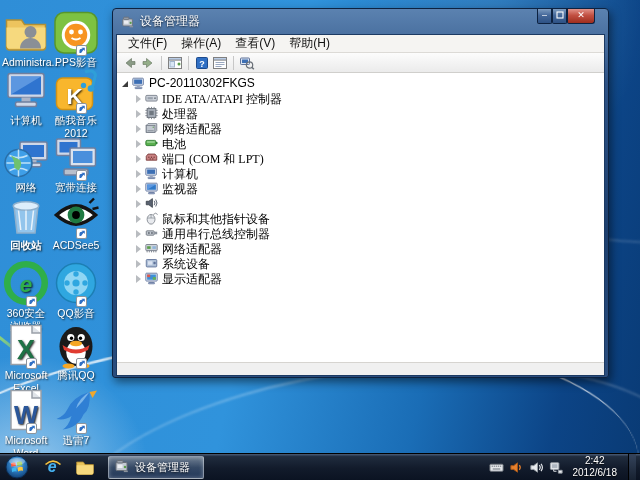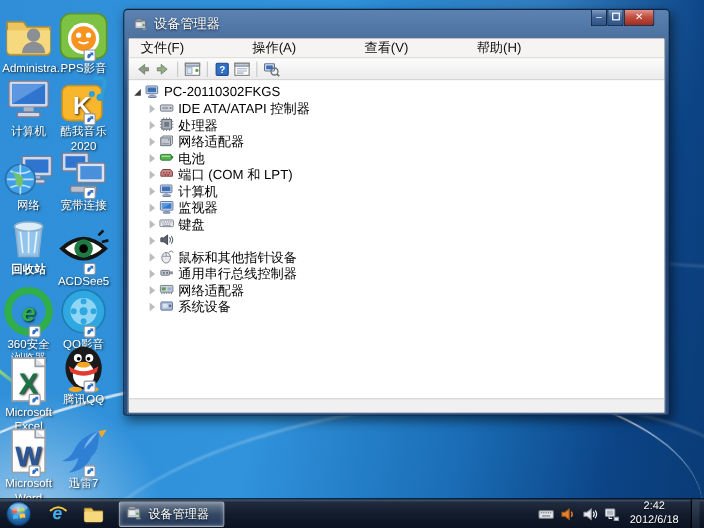--- a/index.html
+++ b/index.html
@@ -31,34 +31,34 @@
     box-shadow:2px 4px 10px rgba(0,0,0,.5); }
   #titlebar { height:25px; display:flex; align-items:center; color:#fff; padding-left:5px; position:relative; }
   #title-icon { width:14px; height:14px; margin-right:5px; }
   #title-icon svg { width:100%; height:100%; }
   #title-text { font-size:12px; text-shadow:0 1px 2px rgba(0,0,0,.8); }
   #winbtns { position:absolute; top:0; right:10px; display:flex; }
   .winbtn { width:15px; height:15px; border:1px solid #0d2240; border-top:none; border-radius:0 0 2px 2px;
     background:linear-gradient(#7d9cc0,#45689a 45%,#2d5285); color:#fff; font-size:9px; line-height:13px; text-align:center; }
   .winbtn.close { width:28px; background:linear-gradient(#e29289,#c25042 45%,#9e2d1e); border-radius:0 0 3px 2px; }
   #win-body { background:#f0efed; height:342px; border:1px solid #1c3a63; display:flex; flex-direction:column; }
-  #menubar { height:18px; background:#f5f4f2; border-bottom:1px solid #dcdad6; display:flex; align-items:center; padding-left:4px;gap:48px; }
+  #menubar { height:18px; background:#f5f4f2; border-bottom:1px solid #dcdad6; display:flex; align-items:center; padding-left:4px; }
   .menu-item { padding:1px 7px; font-size:12px; color:#111; }
   #toolbar { height:20px; background:linear-gradient(#fcfcfc,#ebebeb); border-bottom:1px solid #d0cfcc; display:flex; align-items:center; padding-left:5px; gap:2px; }
   .tb-icon { width:16px; height:16px; }
   .tb-icon svg { width:100%; height:100%; }
   .tb-sep { width:1px; height:14px; background:#c7c7c7; margin:0 3px; }
   #tree { flex:1; background:#fff; overflow:hidden; padding:3px 0 0 3px; }
   .tree-row { display:flex; height:15px; font-size:12px; color:#000; white-space:nowrap; }
   .tree-row .arrow { width:10px; display:flex; justify-content:center; align-items:center; flex:none; }
   .tri-open { width:0; height:0; border-bottom:6px solid #3c3c3c; border-left:6px solid transparent; }
   .tri-closed { width:0; height:0; border-top:4px solid transparent; border-bottom:4px solid transparent; border-left:5px solid #b9bcc0; }
   .tree-row .ticon { width:15px; height:14px; margin:0 3px 0 1px; flex:none; }
   .tree-row .ticon svg { width:100%; height:100%; }
-  .tree-children { padding-left:13px; }
+  .tree-children { padding-left:13px;font-family:Liberation Serif, serif; }
   #statusbar { height:13px; background:#f0f0f0; border-top:1px solid #d6d4d0; }
 
   
   #taskbar { position:absolute; left:0; bottom:0; width:640px; height:27px;
     background:linear-gradient(#4a5d78 0%,#202c3e 10%,#121b2b 55%,#0b1322 100%);
     border-top:1px solid #000; display:flex; align-items:center; }
   #start-button { width:34px; height:27px; display:flex; align-items:center; justify-content:center; }
   #start-button svg { width:24px; height:24px; }
   .ql-btn { width:26px; height:24px; margin-left:6px; display:flex; align-items:center; justify-content:center; border-radius:2px; }
   .ql-btn svg { width:20px; height:20px; }
@@ -111,21 +111,21 @@
       <div class="desk-icon" style="left: 52px; top: 66px;"><span class="di-img"><svg viewBox="0 0 32 32" xmlns="http://www.w3.org/2000/svg">
             <rect x="3" y="8" width="24" height="21" rx="4" fill="#f8b62d" stroke="#d29215"></rect>
             <text x="15" y="25" font-size="15" font-weight="bold" fill="#fff" text-anchor="middle">K</text>
             <path d="M22 4q6-2 7 2l-2 8" stroke="#2f9fd8" stroke-width="2" fill="none"></path>
             <circle cx="26" cy="15" r="2.2" fill="#2f9fd8"></circle>
             <circle cx="21" cy="13" r="1.8" fill="#2f9fd8"></circle>
           </svg><span class="shortcut-overlay">
             <svg viewBox="0 0 11 11" xmlns="http://www.w3.org/2000/svg">
               <path d="M3 8.5V5.5q0-2 2.5-2h1.5L5.5 2h4v4L8 4.5 5 8.5z" fill="#2f6fc4"></path>
             </svg>
-          </span></span><div>酷我音乐 2020</div></div>
+          </span></span><div>酷我音乐 2012</div></div>
       <div class="desk-icon" style="left: 2px; top: 133px;"><span class="di-img"><svg viewBox="0 0 32 32" xmlns="http://www.w3.org/2000/svg">
             <rect x="12" y="6" width="18" height="12" rx="1" fill="#cfd8e8" stroke="#6f7f9f"></rect>
             <rect x="14" y="8" width="14" height="8" fill="#2f74cf"></rect>
             <rect x="17" y="18" width="6" height="2" fill="#aab4c8"></rect>
             <rect x="14" y="20" width="12" height="2.5" rx="1" fill="#cfd8e8" stroke="#6f7f9f"></rect>
             <circle cx="11" cy="20" r="9" fill="#3f9fe8" stroke="#2a6fa8"></circle>
             <path d="M3 20h16M11 11v18M5 15q6 3 12 0M5 25q6-3 12 0" stroke="#bfe2f8" fill="none"></path>
             <path d="M6 15q3 5 2 8l3 2q3-4 1-7z" fill="#6fc26f"></path>
           </svg></span><div>网络</div></div>
       <div class="desk-icon" style="left: 52px; top: 133px;"><span class="di-img"><svg viewBox="0 0 32 32" xmlns="http://www.w3.org/2000/svg">
@@ -138,21 +138,21 @@
           </svg><span class="shortcut-overlay">
             <svg viewBox="0 0 11 11" xmlns="http://www.w3.org/2000/svg">
               <path d="M3 8.5V5.5q0-2 2.5-2h1.5L5.5 2h4v4L8 4.5 5 8.5z" fill="#2f6fc4"></path>
             </svg>
           </span></span><div>宽带连接</div></div>
       <div class="desk-icon" style="left: 2px; top: 191px; font-weight: bold;"><span class="di-img"><svg viewBox="0 0 32 32" xmlns="http://www.w3.org/2000/svg">
             <path d="M8 10l2 18h12l2-18" fill="rgba(190,220,245,.7)" stroke="#8fb0cc"></path>
             <ellipse cx="16" cy="10" rx="8.5" ry="2.8" fill="#ddeefb" stroke="#8fb0cc"></ellipse>
             <path d="M11 13l1.5 13M16 13v13M21 13l-1.5 13" stroke="#ffffff" opacity=".8"></path>
           </svg></span><div>回收站</div></div>
-      <div class="desk-icon" style="left: 52px; top: 191px; margin-top: 11px;"><span class="di-img"><svg viewBox="0 0 32 32" xmlns="http://www.w3.org/2000/svg">
+      <div class="desk-icon" style="left: 52px; top: 191px;"><span class="di-img"><svg viewBox="0 0 32 32" xmlns="http://www.w3.org/2000/svg">
             <path d="M3 16Q16 4 29 16 16 28 3 16Z" fill="#fff" stroke="#141414" stroke-width="2.4"></path>
             <circle cx="16" cy="16" r="5.6" fill="#1f7a42"></circle>
             <circle cx="16" cy="16" r="2.6" fill="#000"></circle>
             <path d="M25 8l3-3M27 12l4-1" stroke="#141414" stroke-width="1.6"></path>
           </svg><span class="shortcut-overlay">
             <svg viewBox="0 0 11 11" xmlns="http://www.w3.org/2000/svg">
               <path d="M3 8.5V5.5q0-2 2.5-2h1.5L5.5 2h4v4L8 4.5 5 8.5z" fill="#2f6fc4"></path>
             </svg>
           </span></span><div>ACDSee5</div></div>
       <div class="desk-icon" style="left: 2px; top: 259px;"><span class="di-img"><svg viewBox="0 0 32 32" xmlns="http://www.w3.org/2000/svg">
@@ -178,21 +178,21 @@
           </span></span><div>QQ影音</div></div>
       <div class="desk-icon" style="left: 2px; top: 321px;"><span class="di-img"><svg viewBox="0 0 32 32" xmlns="http://www.w3.org/2000/svg">
             <rect x="6" y="3" width="20" height="26" fill="#fff" stroke="#9aa0a8"></rect>
             <path d="M20 3v5h6" fill="#dfe3e8" stroke="#9aa0a8"></path>
             <text x="16" y="25" font-size="18" font-weight="bold" fill="#1e7145" text-anchor="middle">X</text>
           </svg><span class="shortcut-overlay">
             <svg viewBox="0 0 11 11" xmlns="http://www.w3.org/2000/svg">
               <path d="M3 8.5V5.5q0-2 2.5-2h1.5L5.5 2h4v4L8 4.5 5 8.5z" fill="#2f6fc4"></path>
             </svg>
           </span></span><div>Microsoft Excel 2003</div></div>
-      <div class="desk-icon" style="left: 52px; top: 309px;"><span class="di-img"><svg viewBox="0 0 32 32" xmlns="http://www.w3.org/2000/svg">
+      <div class="desk-icon" style="left: 52px; top: 321px;"><span class="di-img"><svg viewBox="0 0 32 32" xmlns="http://www.w3.org/2000/svg">
             <ellipse cx="16" cy="17" rx="11" ry="13" fill="#1a1a1a"></ellipse>
             <ellipse cx="16" cy="21" rx="6.5" ry="7.5" fill="#fff"></ellipse>
             <circle cx="12.5" cy="11" r="2.4" fill="#fff"></circle>
             <circle cx="19.5" cy="11" r="2.4" fill="#fff"></circle>
             <circle cx="13" cy="11.5" r="1.1" fill="#000"></circle>
             <circle cx="19" cy="11.5" r="1.1" fill="#000"></circle>
             <ellipse cx="16" cy="15" rx="4" ry="1.8" fill="#f5a623"></ellipse>
             <path d="M7 16q9 6 18 0l-1 3.4q-8 4.6-16 0z" fill="#e03c31"></path>
             <ellipse cx="11" cy="30" rx="4" ry="1.6" fill="#f5a623"></ellipse>
             <ellipse cx="21" cy="30" rx="4" ry="1.6" fill="#f5a623"></ellipse>
@@ -374,41 +374,20 @@
                   <rect x="6" y="11.8" width="4" height="1.4" fill="#a8b2c6"></rect>
                   <rect x="4.5" y="13.2" width="7" height="1.4" rx=".5" fill="#cfd8e8" stroke="#5f729a"></rect>
                 </svg></span>
               <span>监视器</span>
             </div>
             <div class="tree-row">
               <span class="arrow">
                 <span class="tri-closed"></span>
               </span>
               <span class="ticon"><svg viewBox="0 0 16 16" xmlns="http://www.w3.org/2000/svg">
-                  <rect x="1" y="4.5" width="14" height="7" rx="1" fill="#e8eaee" stroke="#80868e"></rect>
-                  <g fill="#9aa1aa">
-                    <rect x="2.5" y="6" width="1.5" height="1.2"></rect>
-                    <rect x="4.8" y="6" width="1.5" height="1.2"></rect>
-                    <rect x="7.1" y="6" width="1.5" height="1.2"></rect>
-                    <rect x="9.4" y="6" width="1.5" height="1.2"></rect>
-                    <rect x="11.7" y="6" width="1.5" height="1.2"></rect>
-                    <rect x="3.5" y="8" width="1.5" height="1.2"></rect>
-                    <rect x="5.8" y="8" width="1.5" height="1.2"></rect>
-                    <rect x="8.1" y="8" width="1.5" height="1.2"></rect>
-                    <rect x="10.4" y="8" width="1.5" height="1.2"></rect>
-                    <rect x="4" y="9.8" width="8" height="1"></rect>
-                  </g>
-                </svg></span>
-              <span>键盘</span>
-            </div>
-            <div class="tree-row">
-              <span class="arrow">
-                <span class="tri-closed"></span>
-              </span>
-              <span class="ticon"><svg viewBox="0 0 16 16" xmlns="http://www.w3.org/2000/svg">
                   <polygon points="2,6 5,6 9,3 9,13 5,10 2,10" fill="#5a6270" stroke="#3d434d"></polygon>
                   <path d="M11 5.5q2 2.5 0 5M12.8 4q3 4 0 8" stroke="#5a6270" fill="none" stroke-width="1.1"></path>
                 </svg></span>
             </div>
             <div class="tree-row">
               <span class="arrow">
                 <span class="tri-closed"></span>
               </span>
               <span class="ticon"><svg viewBox="0 0 16 16" xmlns="http://www.w3.org/2000/svg">
                   <ellipse cx="7.5" cy="9.5" rx="4.5" ry="5.5" fill="#e8eaee" stroke="#80868e"></ellipse>
@@ -444,20 +423,34 @@
             <div class="tree-row">
               <span class="arrow">
                 <span class="tri-closed"></span>
               </span>
               <span class="ticon"><svg viewBox="0 0 16 16" xmlns="http://www.w3.org/2000/svg">
                   <rect x="2" y="4" width="12" height="8.5" rx="1" fill="#aebfd6" stroke="#5f729a"></rect>
                   <rect x="4" y="6" width="5" height="4" fill="#dbe4f2"></rect>
                   <circle cx="11.5" cy="8" r="1.4" fill="#5f729a"></circle>
                 </svg></span>
               <span>系统设备</span>
+            </div>
+            <div class="tree-row">
+              <span class="arrow">
+                <span class="tri-closed"></span>
+              </span>
+              <span class="ticon"><svg viewBox="0 0 16 16" xmlns="http://www.w3.org/2000/svg">
+                  <rect x="1.5" y="2.5" width="13" height="9" rx=".8" fill="#dbe4f2" stroke="#5f729a"></rect>
+                  <rect x="3" y="4" width="10" height="6" fill="#3f8fd6"></rect>
+                  <rect x="3" y="4" width="3.5" height="3" fill="#e0584a"></rect>
+                  <rect x="9.5" y="7" width="3.5" height="3" fill="#64b054"></rect>
+                  <rect x="6" y="11.8" width="4" height="1.4" fill="#a8b2c6"></rect>
+                  <rect x="4.5" y="13.2" width="7" height="1.4" rx=".5" fill="#cfd8e8" stroke="#5f729a"></rect>
+                </svg></span>
+              <span>显示适配器</span>
             </div>
           </div>
         </div>
       <div id="statusbar"></div>
     </div>
   </div>
 
   <div id="taskbar">
     <div id="start-button">
         <svg viewBox="0 0 24 24" xmlns="http://www.w3.org/2000/svg">

